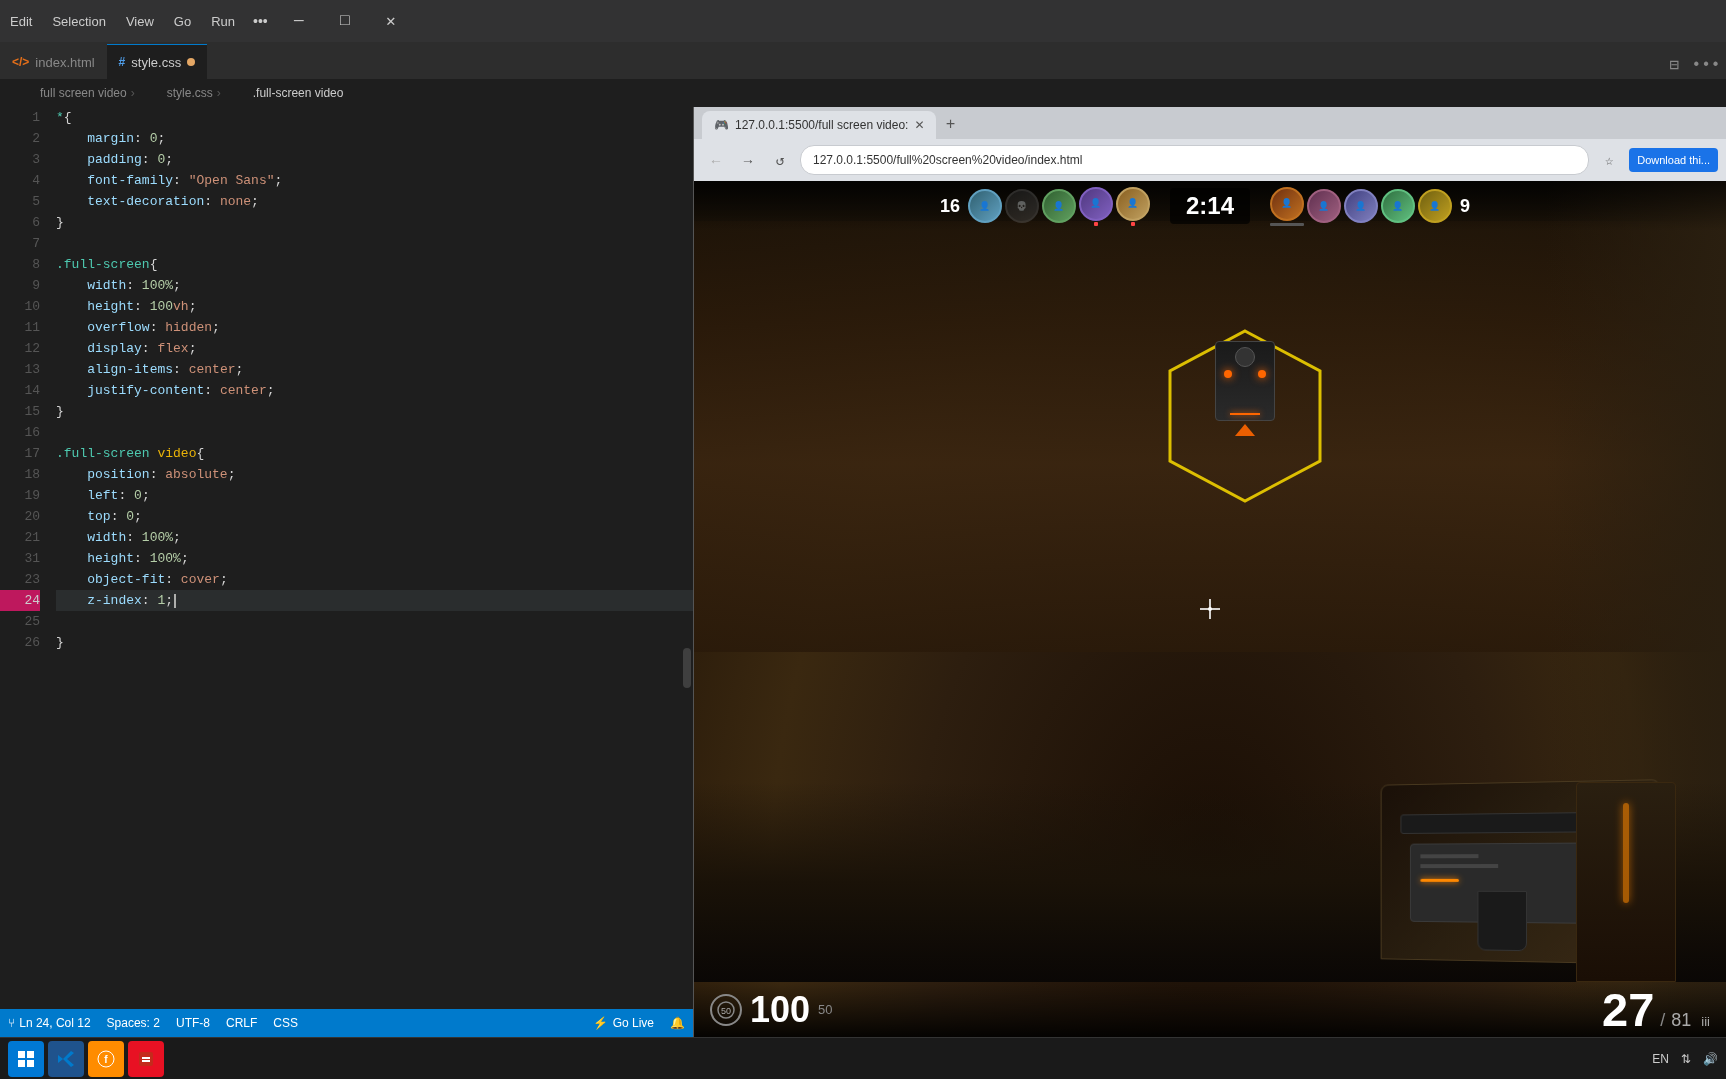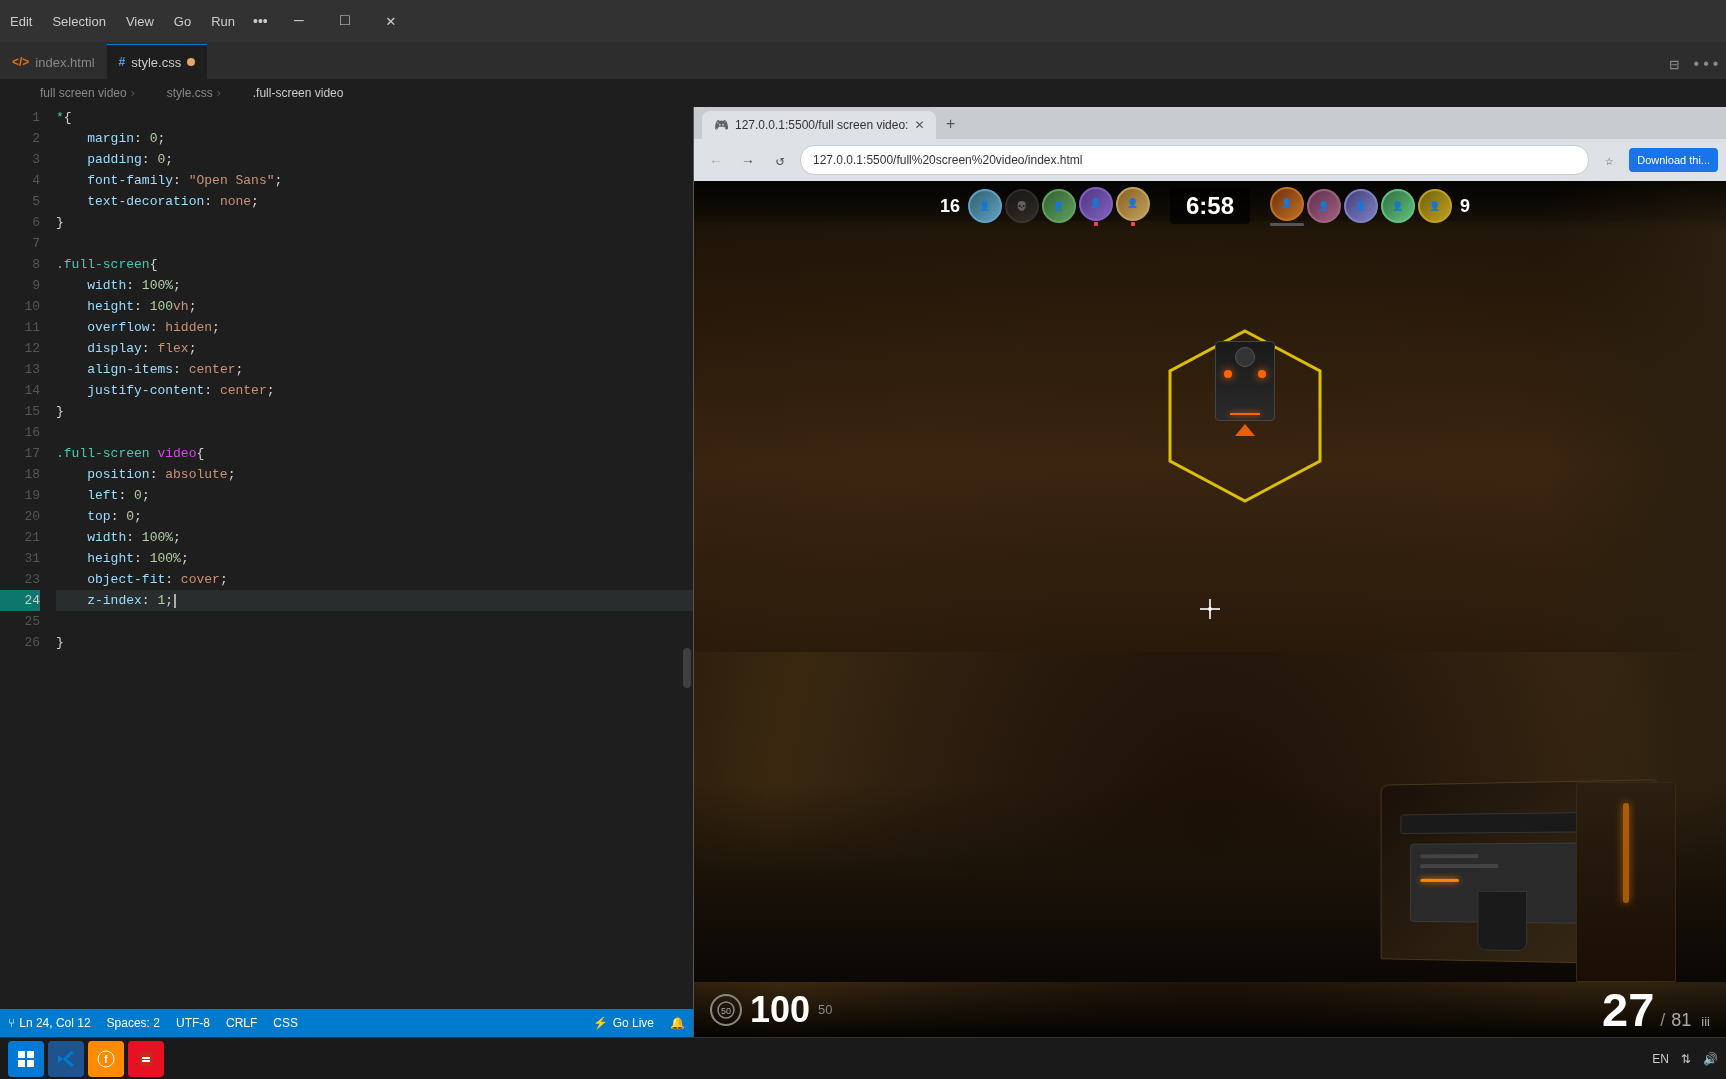--- a/index.html
+++ b/index.html
@@ -186,21 +186,21 @@
       color: #d4d4d4;
       white-space: pre;
       overflow-x: hidden;
     }
 
     .kw-selector { color: #4ec9b0; }
     .kw-property { color: #9cdcfe; }
     .kw-value { color: #ce9178; }
     .kw-number { color: #b5cea8; }
     .kw-punct { color: #d4d4d4; }
-    .kw-video { color: #d946ef; }
+    .kw-video { color: #eab308; }
     .kw-pct { color: #b5cea8; }
 
     
     .status-bar {
       height: 28px;
       background: #007acc;
       display: flex;
       align-items: center;
       padding: 0 8px;
       font-family: 'Segoe UI', sans-serif;
@@ -518,21 +518,21 @@
           <div>14</div>
           <div>15</div>
         <div>16</div>
           <div>17</div>
           <div>18</div>
           <div>19</div>
           <div>20</div>
         <div>21</div>
           <div>31</div>
           <div>23</div>
-          <div style="background:#0f766e;color:#ccc">24</div>
+          <div style="background:#be185d;color:#ccc">24</div>
           <div>25</div>
         <div>26</div>
       </div>
       <div class="code-content"><span class="kw-selector">*</span><span class="kw-punct">{</span>
     <span class="kw-property">margin</span><span class="kw-punct">:</span> <span class="kw-number">0</span><span class="kw-punct">;</span>
     <span class="kw-property">padding</span><span class="kw-punct">:</span> <span class="kw-number">0</span><span class="kw-punct">;</span>
     <span class="kw-property">font-family</span><span class="kw-punct">:</span> <span class="kw-value">"Open Sans"</span><span class="kw-punct">;</span>
     <span class="kw-property">text-decoration</span><span class="kw-punct">:</span> <span class="kw-value">none</span><span class="kw-punct">;</span>
 <span class="kw-punct">}</span>
 
@@ -646,21 +646,21 @@
             </div>
             <div style="display:flex;flex-direction:column;align-items:center;gap:1px;opacity:0.4">
               <div style="width:34px;height:34px;border-radius:50%;border:2px solid #666;background:linear-gradient(135deg,#333,#555);overflow:hidden;display:flex;align-items:center;justify-content:center;font-size:9px;color:#aaa">💀</div>
             </div>
             <div style="display:flex;flex-direction:column;align-items:center;gap:1px">
               <div style="width:34px;height:34px;border-radius:50%;border:2px solid #60a0c0;background:linear-gradient(135deg,#306070,#60a0c0);overflow:hidden;display:flex;align-items:center;justify-content:center;font-size:9px;color:#fff">👤</div>
             </div>
           </div>
         </div>
 
-        <div class="timer">6:58</div>
+        <div class="timer">2:14</div>
 
         <div class="team-right">
           <div style="display:flex;align-items:center;gap:3px;">
             <div style="display:flex;flex-direction:column;align-items:center;gap:1px">
               <div style="width:34px;height:34px;border-radius:50%;border:2px solid #c07020;background:linear-gradient(135deg,#703010,#c07020);overflow:hidden;display:flex;align-items:center;justify-content:center;font-size:9px;color:#fff">👤</div>
               <div style="width:34px;height:3px;background:#555;border-radius:1px;margin-top:1px"></div>
             </div>
             <div style="display:flex;flex-direction:column;align-items:center;gap:1px">
               <div style="width:34px;height:34px;border-radius:50%;border:2px solid #a06080;background:linear-gradient(135deg,#603050,#a06080);overflow:hidden;display:flex;align-items:center;justify-content:center;font-size:9px;color:#fff">👤</div>
             </div>

